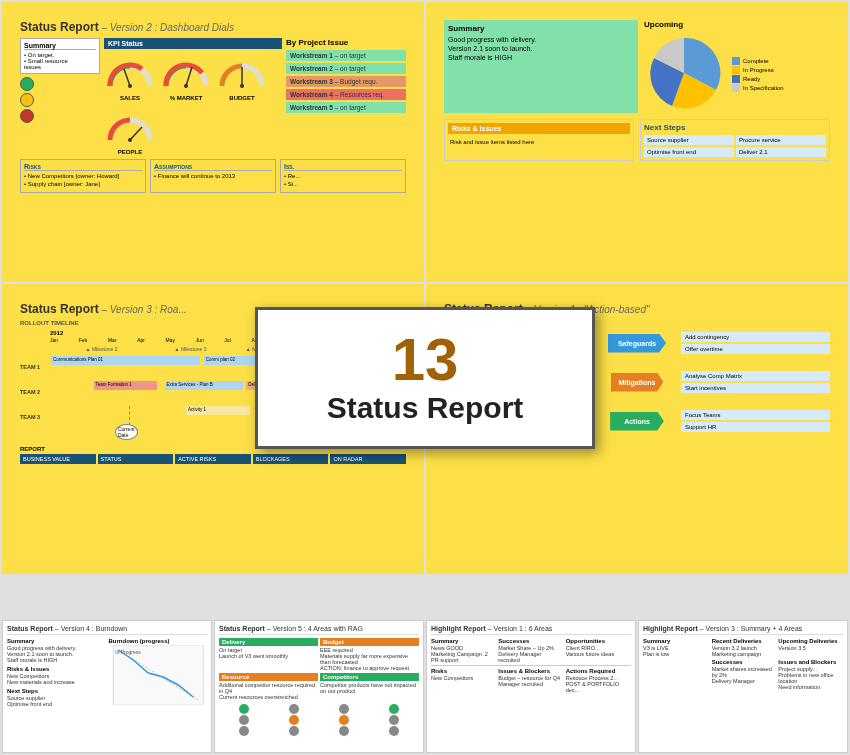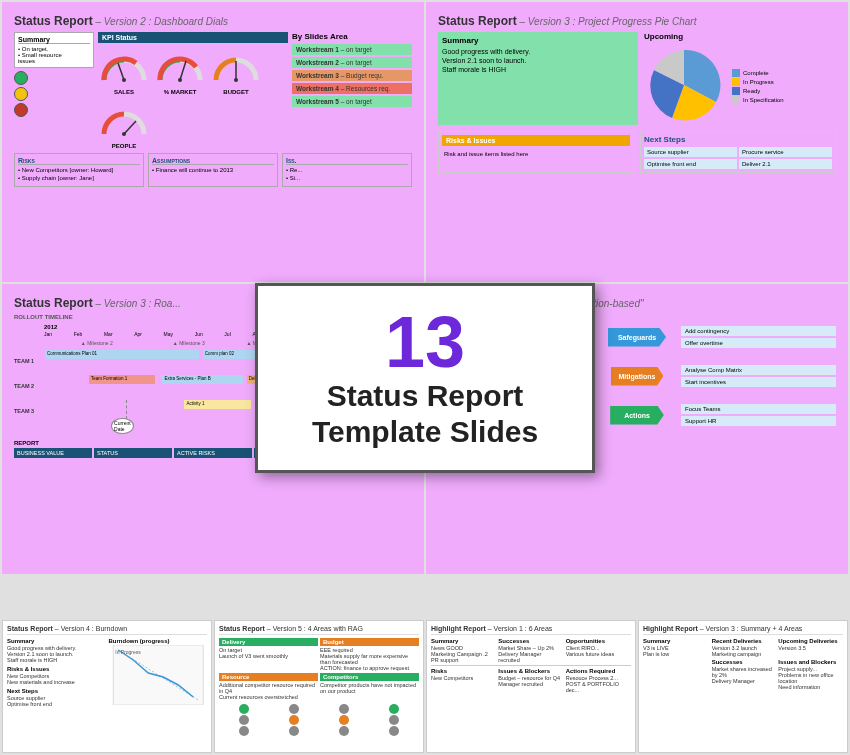--- a/index.html
+++ b/index.html
@@ -203,23 +203,23 @@
       background: white;
       border: 3px solid #555;
       box-shadow: 4px 4px 12px rgba(0,0,0,0.4);
       padding: 20px 30px;
       z-index: 100;
       text-align: center;
       width: 340px;
     }
 
     .overlay-number {
-      font-size: 72px;
-      font-weight: bold;
-      color: #6d28d9;
+      font-size: 60px;
+      font-weight: bold;
+      color: #a16207;
       line-height: 1;
     }
 
     .overlay-text {
       font-size: 30px;
       font-weight: bold;
       color: #222;
       line-height: 1.2;
     }
 
@@ -282,22 +282,22 @@
     .bottom-panels {
       display: grid;
       grid-template-columns: 1fr 1fr 1fr 1fr;
       gap: 2px;
       padding: 2px;
       background: #e0e0e0;
       height: 137px;
     }
 
     .panel {
-      background: #f0abfc;
-      padding: 12px;
+      background: #fde047;
+      padding: 18px;
       overflow: hidden;
     }
 
     .v2-top {
       display: flex;
       gap: 4px;
     }
 
     .v2-left {
       display: flex;
@@ -409,21 +409,21 @@
               <path d="M6,35 A20,20 0 0,1 26,15" fill="none" stroke="#e74c3c" stroke-width="5"></path>
               <line x1="26" y1="35" x2="38" y2="22" stroke="#333" stroke-width="1.5"></line>
               <circle cx="26" cy="35" r="2" fill="#333"></circle>
             </svg>
             <div class="dial-label">PEOPLE</div>
           </div>
         </div>
       </div>
 
       <div class="v2-right">
-        <div style="font-weight:bold; font-size:8px; margin-bottom:3px;">By Slides Area</div>
+        <div style="font-weight:bold; font-size:8px; margin-bottom:3px;">By Project Issue</div>
         <div class="workstream ws-green">
           <strong>Workstream 1</strong> – on target
         </div>
         <div class="workstream ws-green">
           <strong>Workstream 2</strong> – on target
         </div>
         <div class="workstream ws-orange">
           <strong>Workstream 3</strong> – Budget requ.
         </div>
         <div class="workstream ws-red">
@@ -447,24 +447,20 @@
       </div>
       <div class="ra-box">
         <div class="ra-title">Iss.</div>
         <div class="risk-item">Re...</div>
         <div class="risk-item">Si...</div>
       </div>
     </div>
   </div>
 
   <div class="panel">
-    <div class="panel-title">
-      <strong>Status Report</strong>
-      <em> – <span>Version 3</span> : <span>Project Progress Pie Chart</span></em>
-    </div>
 
     <div class="v3-top">
 
       <div class="v3-summary">
         <div class="v3-summary-title">Summary</div>
         <div style="font-size:7px; margin-bottom:2px;">Good progress with delivery.</div>
         <div style="font-size:7px; margin-bottom:2px;">Version 2.1 soon to launch.</div>
         <div style="font-size:7px;">Staff morale is HIGH</div>
       </div>
 
@@ -813,14 +809,13 @@
         </div>
       </div>
     </div>
   </div>
 
 </div>
 
 <div class="overlay-box">
   <div class="overlay-number">13</div>
   <div class="overlay-text">Status Report</div>
-  <div class="overlay-text">Template Slides</div>
 </div>
 
 </body></html>

